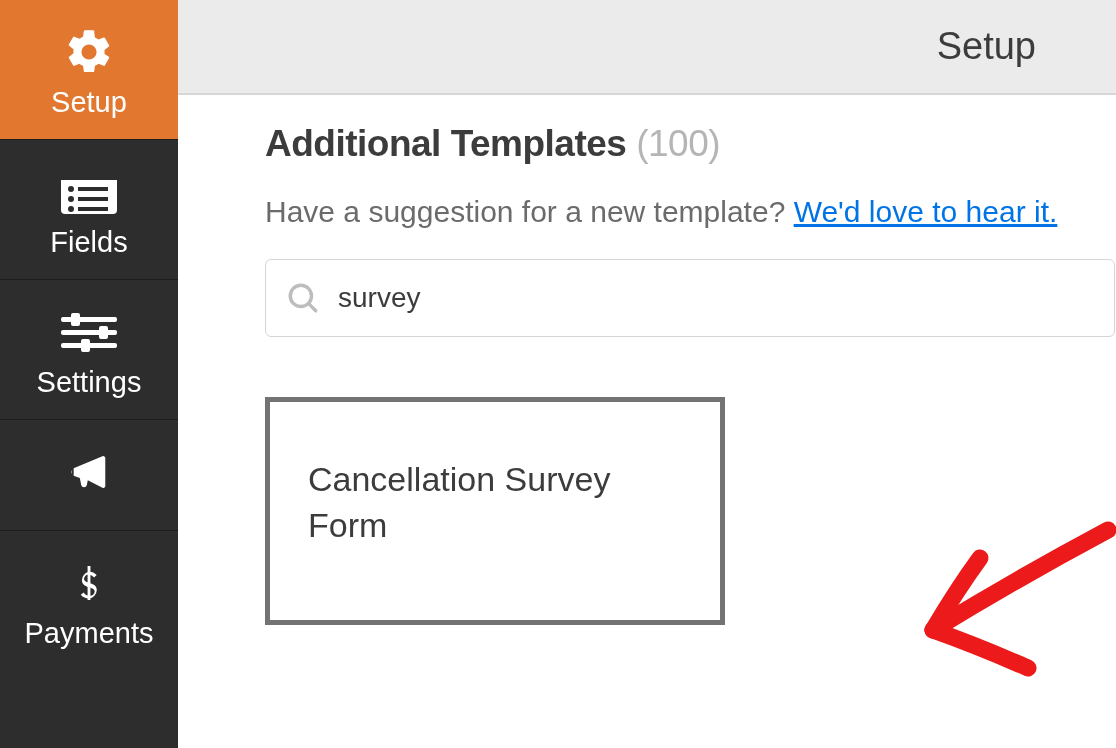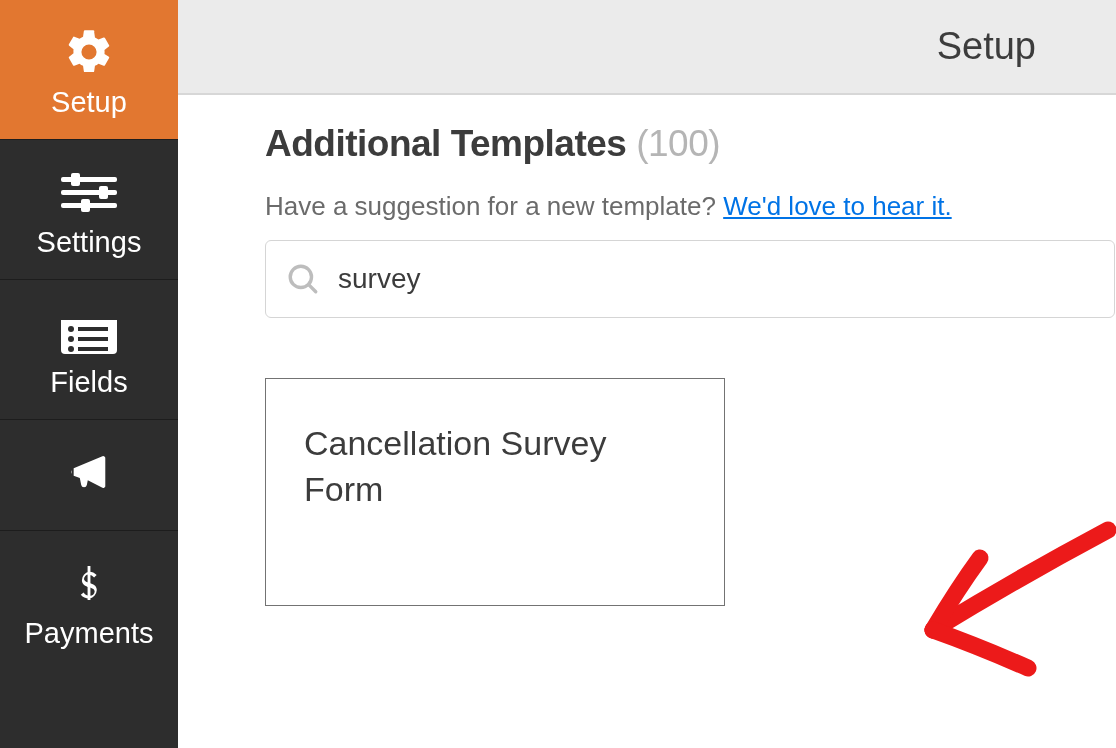--- a/index.html
+++ b/index.html
@@ -80,23 +80,23 @@
   .heading {
     font-size:37px;
     font-weight:600;
     color:#3c3c3c;
     margin:0 0 26px 0;
     letter-spacing:-0.5px;
   }
   .heading .count { color:#b5b5b5; font-weight:500; }
 
   .suggest-line {
-    font-size:26px;
+    font-size:30px;
     color:#6b6b6b;
-    margin-bottom:18px;
+    margin-bottom:30px;
     white-space:nowrap;
   }
   .suggest-line a {
     color:#0073e6;
     text-decoration:underline;
   }
 
   
   .search {
     width:850px;
@@ -116,22 +116,22 @@
     font-size:28px;
     color:#3c3c3c;
     padding-left:18px;
     background:transparent;
   }
 
   
   .tile {
     width:460px;
     height:228px;
-    border:1px solid #737373;
-    padding:42px 38px;
+    border:5px solid #737373;
+    padding:55px 38px;
     cursor:pointer;
   }
   .tile-title {
     font-size:34px;
     color:#3c3c3c;
     line-height:1.35;
     font-weight:400;
   }
 
   
@@ -147,54 +147,54 @@
 
 <nav class="sidebar">
 
   <div class="side-item active">
     <span class="icon">
       <svg width="52" height="52" viewBox="0 0 24 24" fill="#fff">
         <path d="M19.14,12.94a7.14,7.14,0,0,0,.05-.94,7.14,7.14,0,0,0-.05-.94l2.03-1.58a.5.5,0,0,0,.12-.64l-1.92-3.32a.5.5,0,0,0-.61-.22l-2.39.96a7.03,7.03,0,0,0-1.62-.94l-.36-2.54A.5.5,0,0,0,13.9,2h-3.8a.5.5,0,0,0-.49.42L9.25,4.96a7.03,7.03,0,0,0-1.62.94l-2.39-.96a.5.5,0,0,0-.61.22L2.71,8.48a.5.5,0,0,0,.12.64l2.03,1.58a7.14,7.14,0,0,0-.05.94,7.14,7.14,0,0,0,.05.94L2.83,14.16a.5.5,0,0,0-.12.64l1.92,3.32a.5.5,0,0,0,.61.22l2.39-.96a7.03,7.03,0,0,0,1.62.94l.36,2.54a.5.5,0,0,0,.49.42h3.8a.5.5,0,0,0,.49-.42l.36-2.54a7.03,7.03,0,0,0,1.62-.94l2.39.96a.5.5,0,0,0,.61-.22l1.92-3.32a.5.5,0,0,0-.12-.64ZM12,15.5A3.5,3.5,0,1,1,15.5,12,3.5,3.5,0,0,1,12,15.5Z"></path>
       </svg>
     </span>
     <span class="label">Setup</span>
-  </div>
-
-  <div class="side-item">
-    <span class="icon">
-      <svg width="56" height="40" viewBox="0 0 56 40" fill="#fff">
-        <rect x="0" y="5" width="56" height="5" rx="2"></rect>
-        <rect x="0" y="18" width="56" height="5" rx="2"></rect>
-        <rect x="0" y="31" width="56" height="5" rx="2"></rect>
-        <rect x="10" y="1" width="9" height="13" rx="2"></rect>
-        <rect x="38" y="14" width="9" height="13" rx="2"></rect>
-        <rect x="20" y="27" width="9" height="13" rx="2"></rect>
-      </svg>
-    </span>
-    <span class="label">Settings</span>
   </div>
 
   <div class="side-item">
     <span class="icon">
       <svg width="58" height="46" viewBox="0 0 58 46">
         <rect x="1" y="1" width="56" height="44" rx="4" fill="#fff"></rect>
         <rect x="1" y="1" width="56" height="10" fill="#2d2d2d"></rect>
         <circle cx="11" cy="20" r="3" fill="#2d2d2d"></circle>
           <rect x="18" y="18" width="30" height="4" fill="#2d2d2d"></rect>
         <circle cx="11" cy="30" r="3" fill="#2d2d2d"></circle>
           <rect x="18" y="28" width="30" height="4" fill="#2d2d2d"></rect>
         <circle cx="11" cy="40" r="3" fill="#2d2d2d"></circle>
           <rect x="18" y="38" width="30" height="4" fill="#2d2d2d"></rect>
       </svg>
     </span>
     <span class="label">Fields</span>
   </div>
 
   <div class="side-item">
     <span class="icon">
+      <svg width="56" height="40" viewBox="0 0 56 40" fill="#fff">
+        <rect x="0" y="5" width="56" height="5" rx="2"></rect>
+        <rect x="0" y="18" width="56" height="5" rx="2"></rect>
+        <rect x="0" y="31" width="56" height="5" rx="2"></rect>
+        <rect x="10" y="1" width="9" height="13" rx="2"></rect>
+        <rect x="38" y="14" width="9" height="13" rx="2"></rect>
+        <rect x="20" y="27" width="9" height="13" rx="2"></rect>
+      </svg>
+    </span>
+    <span class="label">Settings</span>
+  </div>
+
+  <div class="side-item">
+    <span class="icon">
       <svg width="54" height="46" viewBox="0 0 24 24" fill="#fff">
         <path d="M20.07 3.93a1 1 0 0 0-1.07-.21L4 10v4l3.2 1.07.74 3.68A1.5 1.5 0 0 0 9.4 20a1.5 1.5 0 0 0 1.47-1.2l.5-2.47L19 20.28a1 1 0 0 0 1.07-.21A1 1 0 0 0 20.5 19V5a1 1 0 0 0-.43-1.07zM3 11a2 2 0 0 0 0 2z"></path>
       </svg>
     </span>
   </div>
 
   <div class="side-item" style="border-bottom:none">
     <span class="icon">
       <svg width="34" height="50" viewBox="0 0 24 24" fill="#fff">
         <path d="M12 1v3.05A6 6 0 0 0 7 10c0 3 2.5 4.2 5 5 2.2.7 4 1.3 4 3a3.2 3.2 0 0 1-3.5 3 5 5 0 0 1-4.3-2.3l-2 1.6A7.5 7.5 0 0 0 12 23v0h0v0a6.3 6.3 0 0 0 5.5-6c0-3.2-2.7-4.3-5-5-2-.6-4-1.2-4-3a3 3 0 0 1 3.3-2.9 4.7 4.7 0 0 1 3.8 2l1.8-1.7A7 7 0 0 0 12 4V1z"></path>

